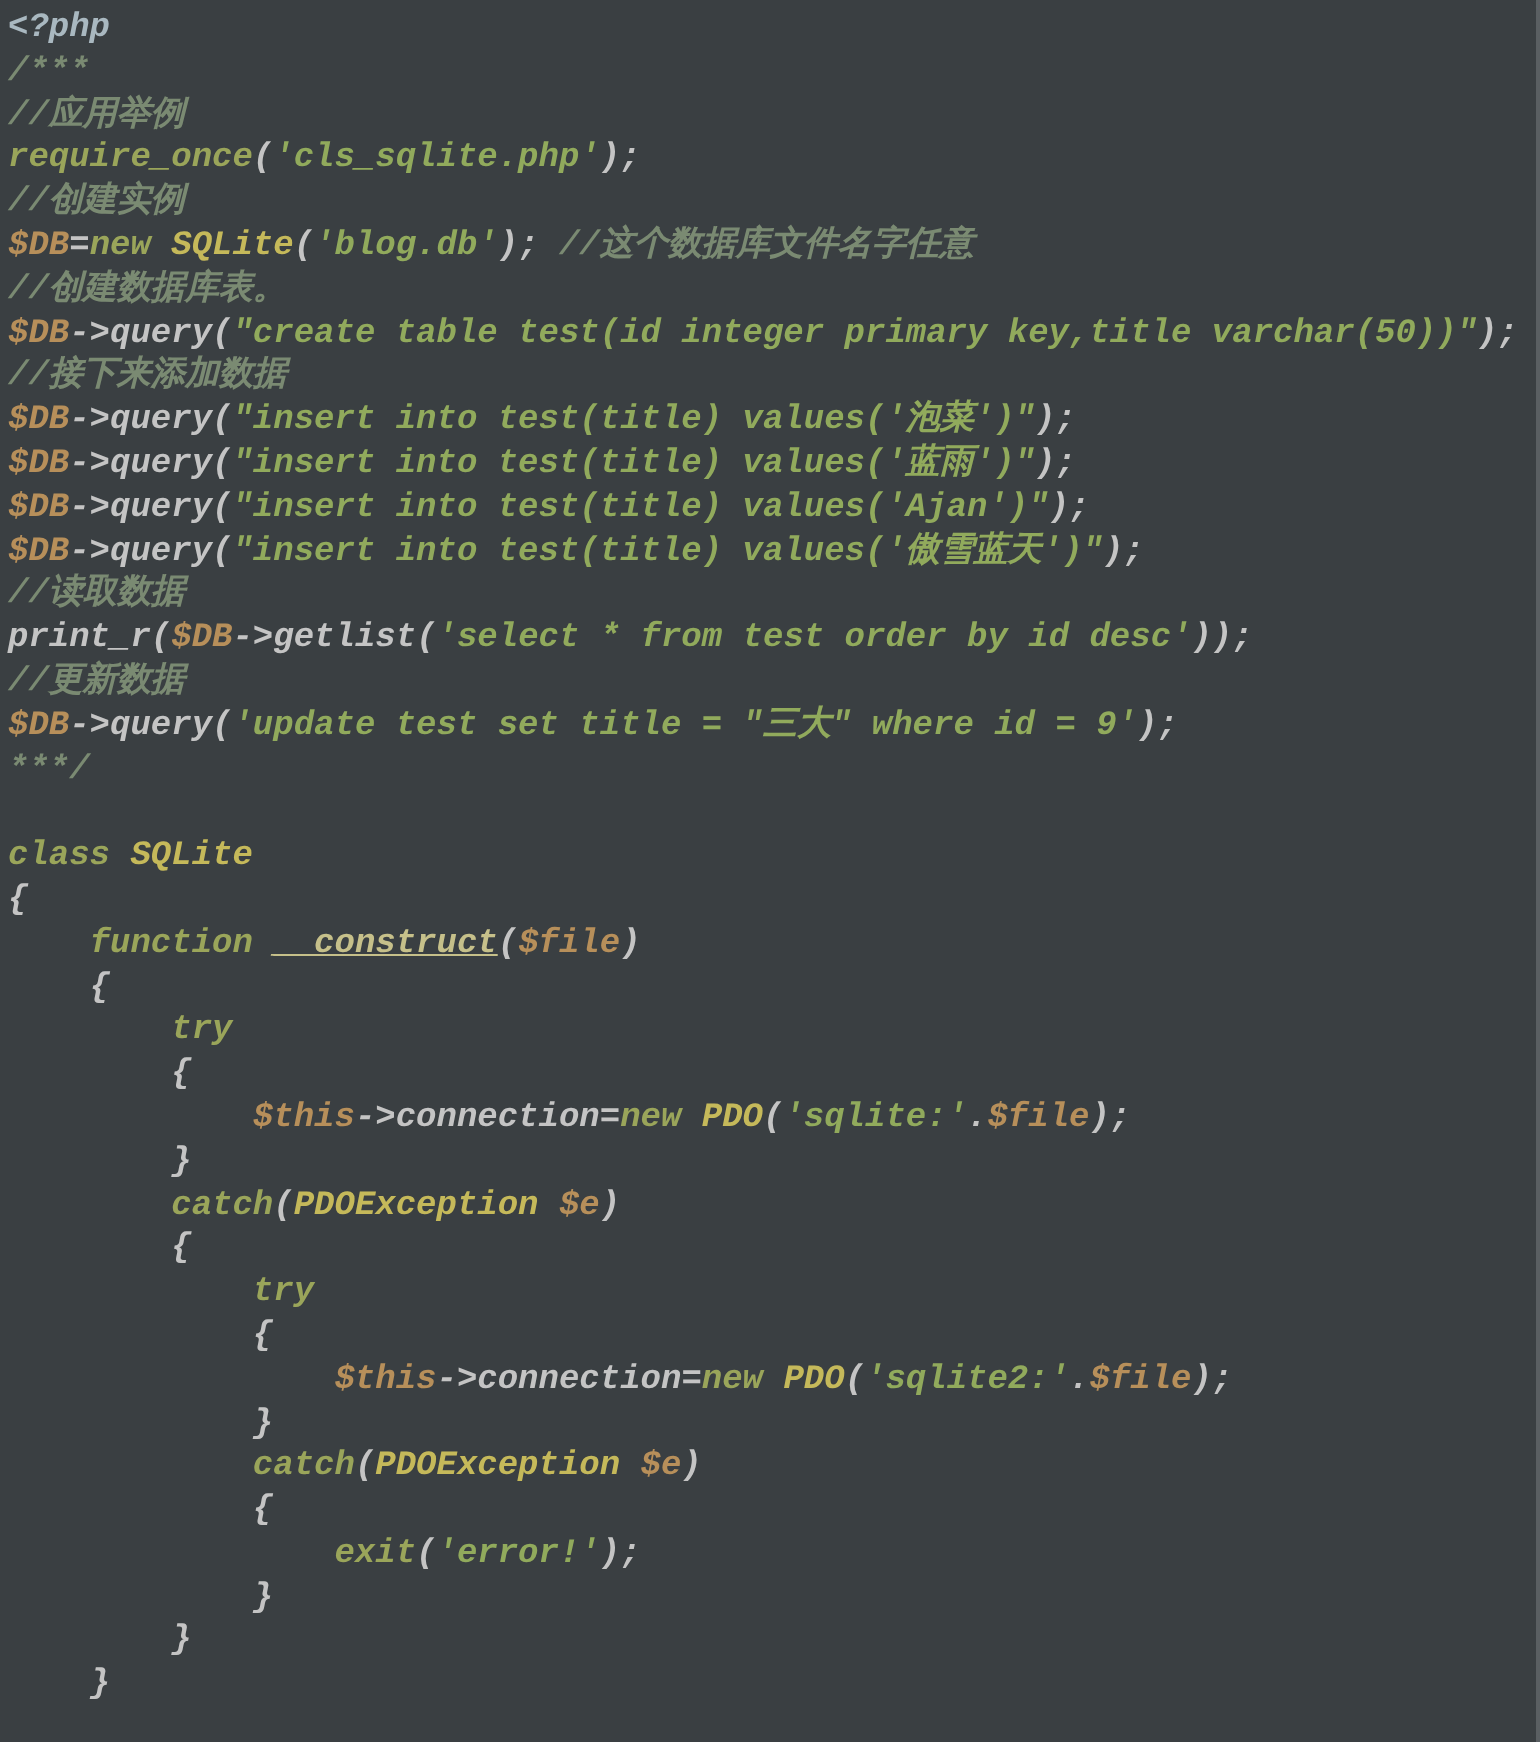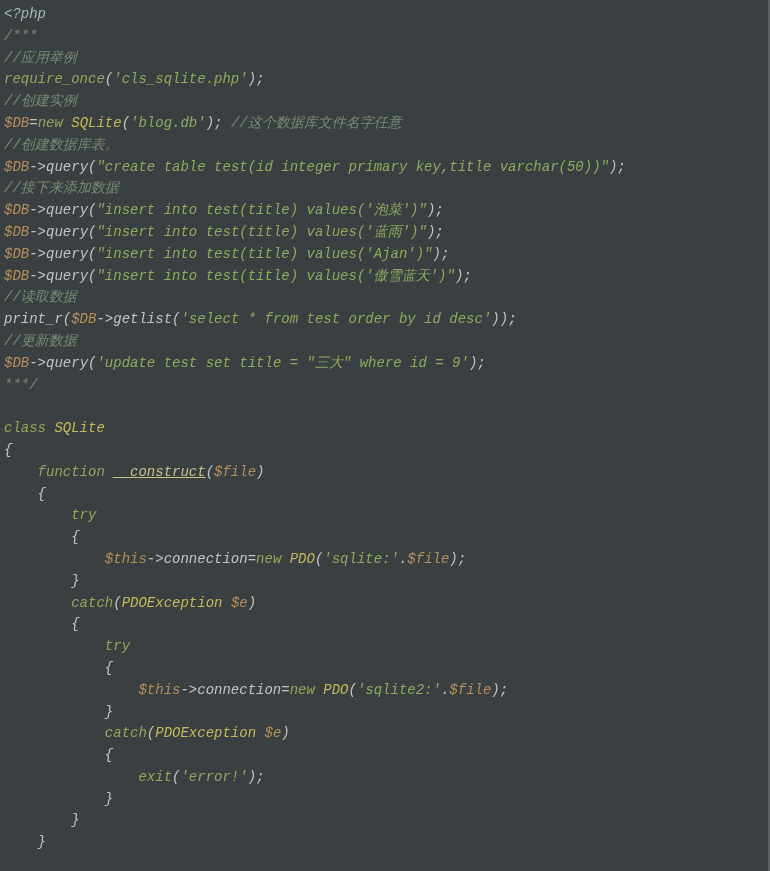--- a/index.html
+++ b/index.html
@@ -8,23 +8,23 @@
     width: 770px;
     height: 871px;
     background: #3a3f42;
     overflow: hidden;
   }
   .editor {
     width: 770px;
     height: 871px;
     background: #3a3f42;
     font-family: Consolas, "Courier New", monospace;
-    font-size: 14px;
+    font-size: 17px;
     font-style: italic;
-    font-weight: 400;
+    font-weight: 700;
     line-height: 21.8px;
     padding: 4px 4px;
     box-sizing: border-box;
     white-space: pre;
     color: #c4c4c4;
     border-right: 1px solid #5a5f62;
     position: relative;
   }
   .editor::after{
     content:"";

